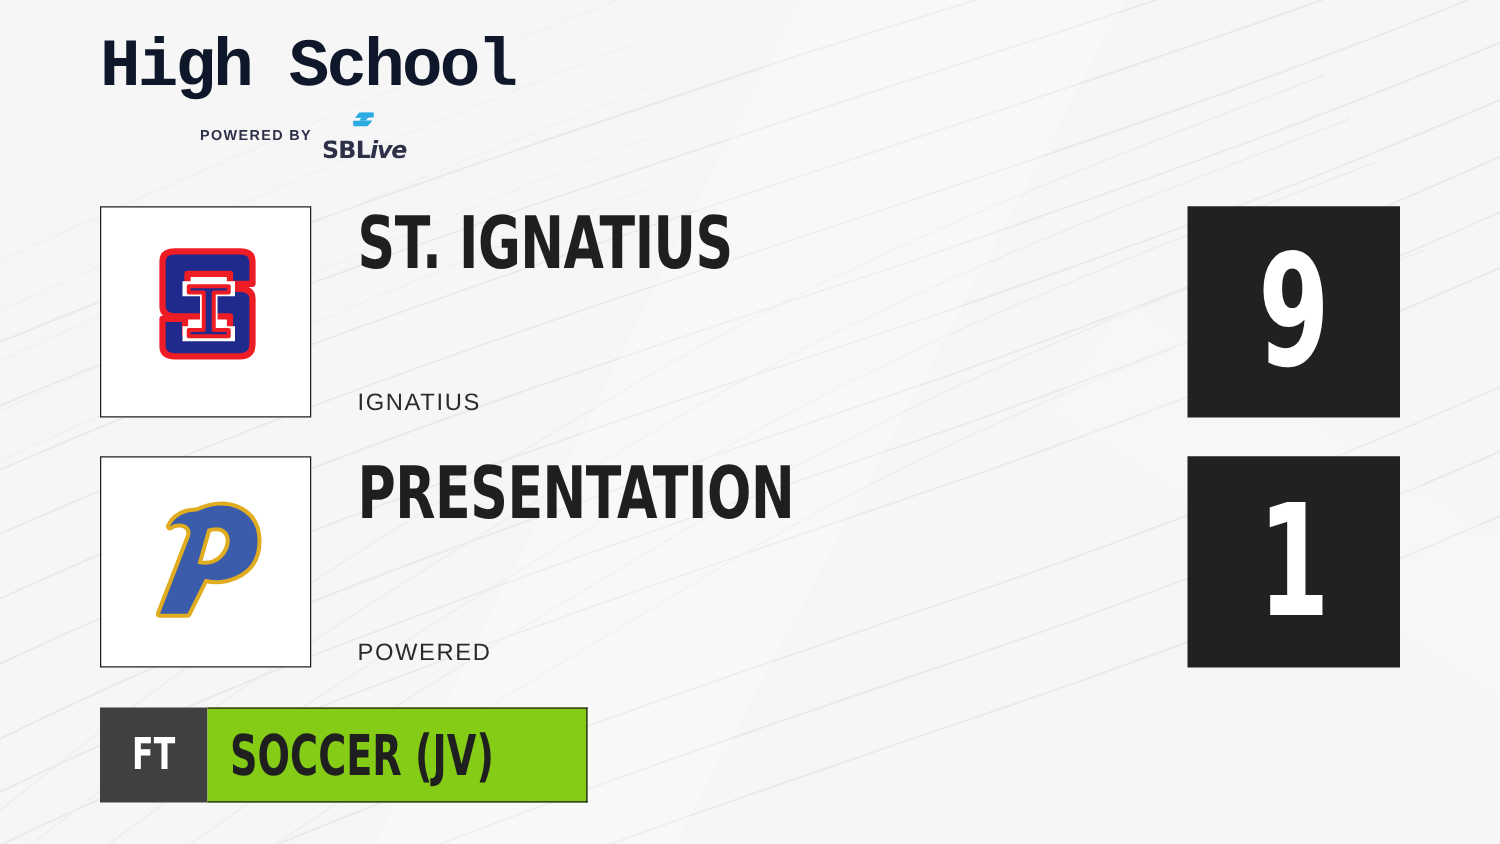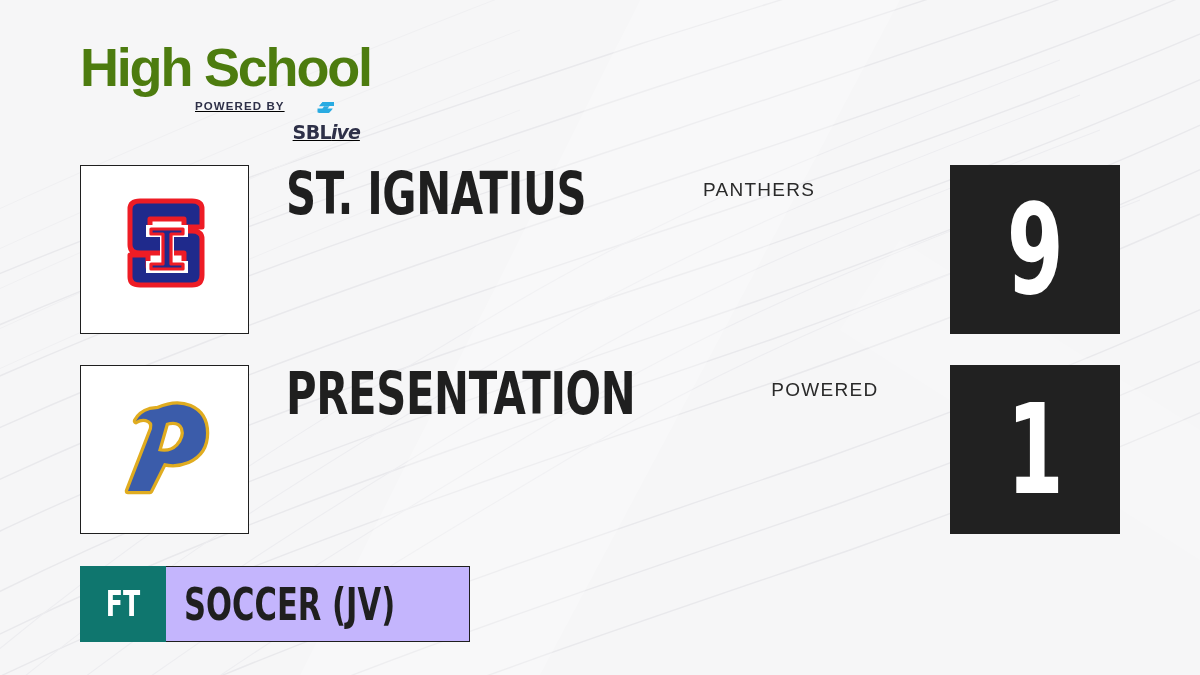--- a/index.html
+++ b/index.html
@@ -20,29 +20,29 @@
   
   #stage { position:relative; z-index:2; width:1200px; height:675px; }
 
   
   .brand {
     position:absolute; left:80px; top:28px;
     display:flex; flex-direction:column; align-items:flex-start;
   }
   .brand-row { display:flex; align-items:center; gap:14px; }
   .brand-title {
-    font-family:Liberation Sans, sans-serif;
+    font-family:Liberation Mono, monospace;
     font-size:54px; font-weight:bold; letter-spacing:-2.2px;
-    color:#4d7c0f; line-height:1; white-space:nowrap;margin-top:12px;
+    color:#0f172a; line-height:1; white-space:nowrap;
   }
   .pin { position:relative; width:62px; height:76px; }
   .pin svg { display:block; }
   .powered {
-    display:flex; align-items:flex-start; gap:8px;
-    margin-top:6px; margin-left:115px;text-decoration:underline;
+    display:flex; align-items:center; gap:8px;
+    margin-top:6px; margin-left:80px;
   }
   .powered-label {
     font-size:11.5px; font-weight:bold; letter-spacing:1.1px;
     color:#2e3048; font-family:"Liberation Sans", sans-serif;
   }
   .sblive { display:flex; align-items:center; gap:3px;flex-direction:column; }
   .sblive-mark { display:block; }
   .sblive-word {
     font-family:"DejaVu Sans", sans-serif;
     font-size:19px; font-weight:bold; letter-spacing:-0.6px;
@@ -57,21 +57,21 @@
 
   .logo-box {
     position:absolute; left:80px; top:0;
     width:169px; height:169px;
     background:#ffffff; border:1.6px solid #1f1f1f;
     display:flex; align-items:center; justify-content:center;
   }
   .logo-box svg { display:block; }
 
   .team-text { position:absolute; left:286px; top:0; height:169px;
-    display:flex; justify-content:space-between; }
+    display:flex; flex-direction:column; justify-content:space-between; }
   .team-name {
     font-family:"DejaVu Sans", sans-serif;
     font-weight:bold; font-size:58px; line-height:1;
     color:#1f1f1f; letter-spacing:-0.5px;
     transform:scaleX(0.72); transform-origin:left center;
     white-space:nowrap;
   }
   .team-mascot {
     font-family:"Liberation Sans", sans-serif;
     font-size:19px; letter-spacing:1.3px; color:#2a2a2a;
@@ -90,30 +90,30 @@
     color:#ffffff;
     transform:scaleX(0.66); transform-origin:center center;
   }
 
   
   .status-bar {
     position:absolute; left:80px; top:566px;
     height:76px; display:flex; align-items:stretch;
   }
   .status-code {
-    width:86px; background:#0f766e;
+    width:86px; background:#404040;
     display:flex; align-items:center; justify-content:center;
   }
   .status-code-text {
     font-family:"DejaVu Sans", sans-serif;
     font-weight:bold; font-size:35px; color:#ffffff; line-height:1;
     transform:scaleX(0.72); transform-origin:center center;
   }
   .status-label {
-    width:304px; background:#c4b5fd;
+    width:304px; background:#84cc16;
     border:1.6px solid #1f1f1f; border-left:none;
     display:flex; align-items:center; padding-left:18px;
   }
   .status-label-text {
     font-family:"DejaVu Sans", sans-serif;
     font-weight:bold; font-size:45px; color:#1f1f1f; line-height:1;
     transform:scaleX(0.68); transform-origin:left center;
     white-space:nowrap;
   }
 </style>
@@ -182,21 +182,21 @@
           <path d="M24 28 L24 18 Q24 10 34 10 L86 10 Q96 10 96 18 L96 36 L78 36 L78 28 L44 28 L44 40 L86 40
                    Q96 40 96 48 L96 84 Q96 94 86 94 L34 94 Q24 94 24 86 L24 64 L42 64 L42 76 L78 76 L78 62
                    L34 62 Q24 62 24 54 Z" fill="#1f2a8c" stroke="#ee1c25" stroke-width="5" stroke-linejoin="round"></path>
           <path d="M40 34 L82 34 L82 46 L68 46 L68 70 L82 70 L82 82 L40 82 L40 70 L54 70 L54 46 L40 46 Z" fill="#ffffff"></path>
           <path d="M45 38 L77 38 L77 43 L65 43 L65 73 L77 73 L77 78 L45 78 L45 73 L57 73 L57 43 L45 43 Z" fill="#1f2a8c" stroke="#ee1c25" stroke-width="3.2" stroke-linejoin="round"></path>
         </g>
       </svg>
     </div>
     <div class="team-text">
       <div class="team-name">ST. IGNATIUS</div>
-      <div class="team-mascot">PANTHERS</div>
+      <div class="team-mascot">IGNATIUS</div>
     </div>
     <div class="score-box">
       <span class="score-num">9</span>
     </div>
   </div>
 
   <div class="team-row" id="team-row-1">
     <div class="logo-box">
       <svg width="118" height="118" viewBox="0 0 118 118" aria-hidden="true">
         <g stroke="#e0ac20" stroke-width="6.5" stroke-linejoin="round" fill="#3b5caa">

